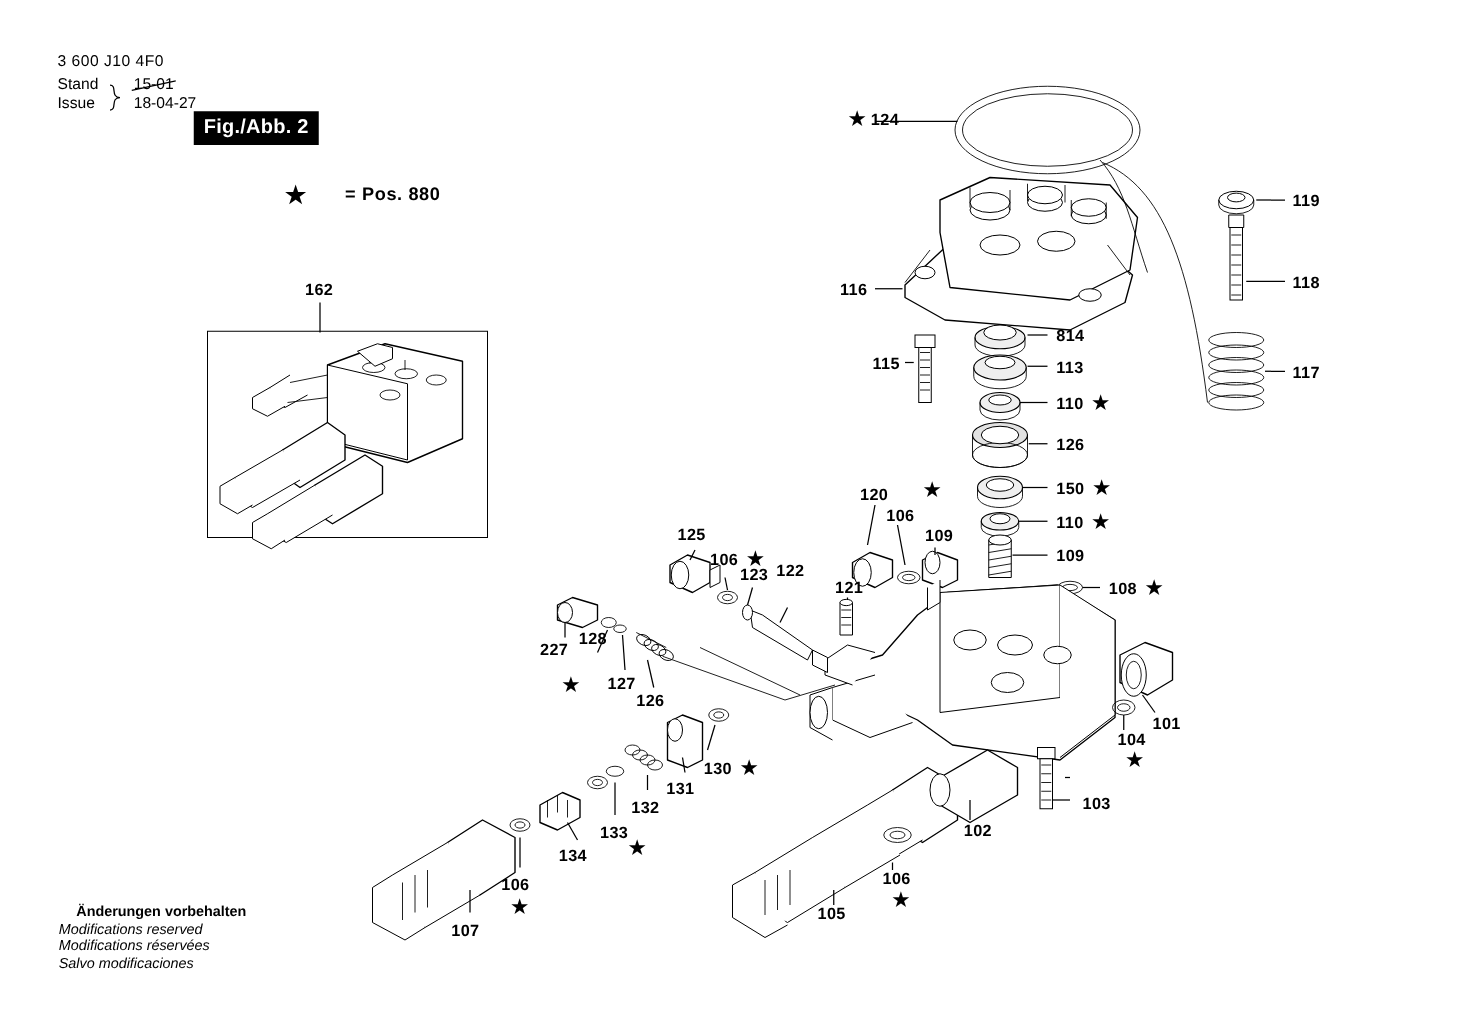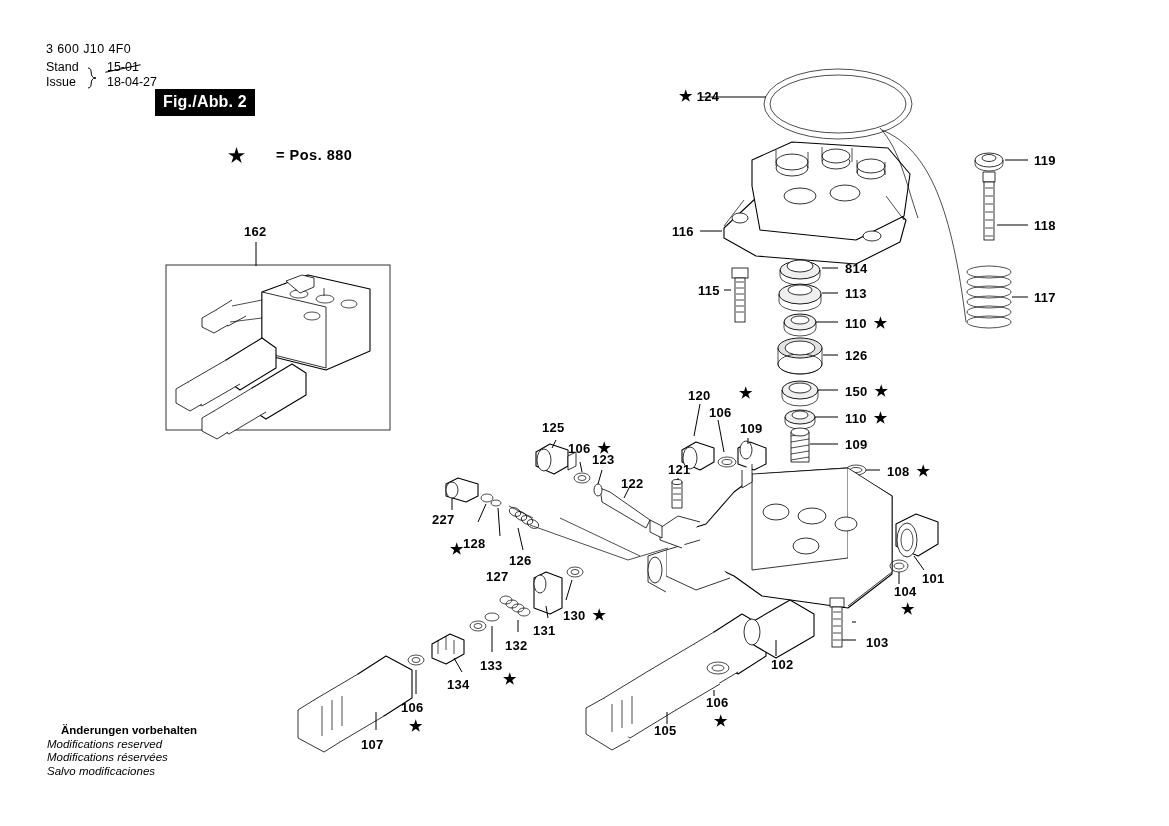--- a/index.html
+++ b/index.html
@@ -341,25 +341,25 @@
   <div class="lab" style="left:845px;top:437px"><span>109</span></div>
   <div class="lab" style="left:887px;top:463px"><span>108</span> <span class="star">★</span></div>
   <div class="lab" style="left:688px;top:388px"><span>120</span></div>
   <div class="lab" style="left:736px;top:385px"><span class="star">★</span></div>
   <div class="lab" style="left:709px;top:405px"><span>106</span></div>
   <div class="lab" style="left:740px;top:421px"><span>109</span></div>
   <div class="lab" style="left:668px;top:462px"><span>121</span></div>
   <div class="lab" style="left:542px;top:420px"><span>125</span></div>
   <div class="lab" style="left:568px;top:440px"><span>106</span> <span class="star">★</span></div>
   <div class="lab" style="left:592px;top:452px"><span>123</span></div>
-  <div class="lab" style="left:621px;top:476px"><span>122</span></div>
+  <div class="lab" style="left:621px;top:449px"><span>122</span></div>
   <div class="lab" style="left:432px;top:512px"><span>227</span></div>
-  <div class="lab" style="left:463px;top:536px"><span>128</span></div>
+  <div class="lab" style="left:463px;top:503px"><span>128</span></div>
   <div class="lab" style="left:447px;top:541px"><span class="star">★</span></div>
-  <div class="lab" style="left:486px;top:569px"><span>127</span></div>
+  <div class="lab" style="left:486px;top:539px"><span>127</span></div>
   <div class="lab" style="left:509px;top:553px"><span>126</span></div>
   <div class="lab" style="left:563px;top:607px"><span>130</span> <span class="star">★</span></div>
   <div class="lab" style="left:533px;top:623px"><span>131</span></div>
   <div class="lab" style="left:505px;top:638px"><span>132</span></div>
   <div class="lab" style="left:480px;top:658px"><span>133</span></div>
   <div class="lab" style="left:500px;top:671px"><span class="star">★</span></div>
   <div class="lab" style="left:447px;top:677px"><span>134</span></div>
   <div class="lab" style="left:361px;top:737px"><span>107</span></div>
   <div class="lab" style="left:401px;top:700px"><span>106</span></div>
   <div class="lab" style="left:406px;top:718px"><span class="star">★</span></div>

